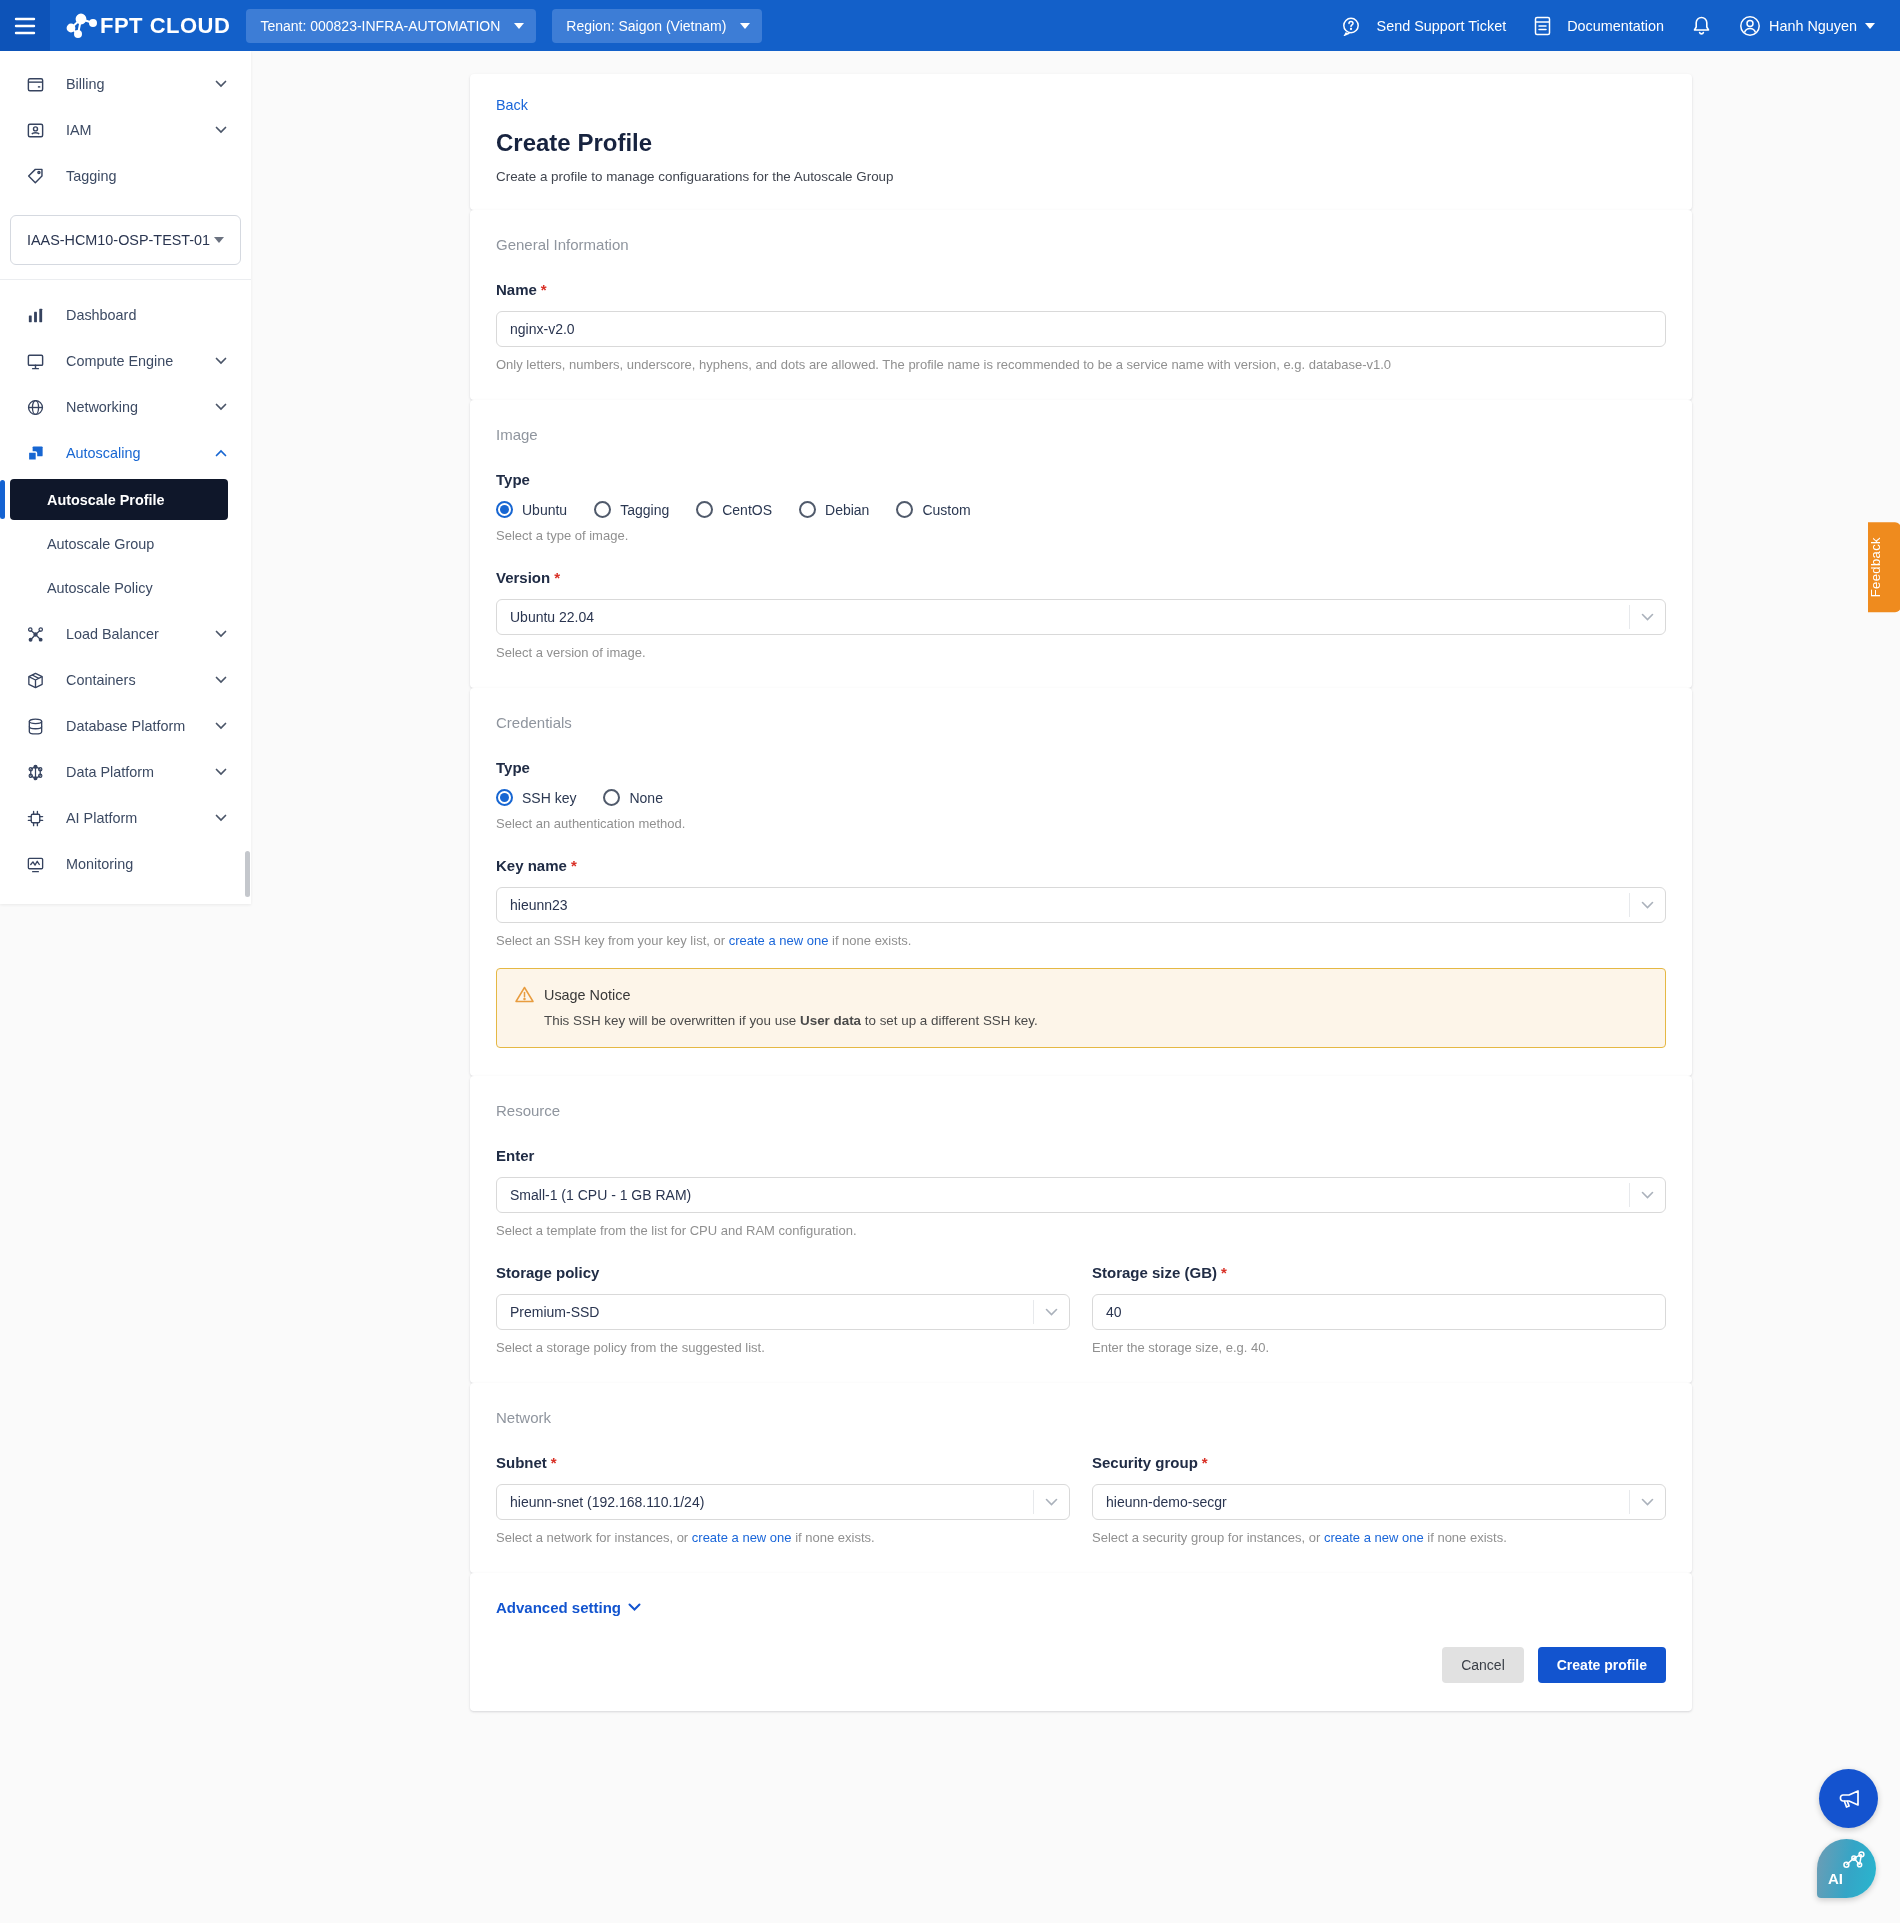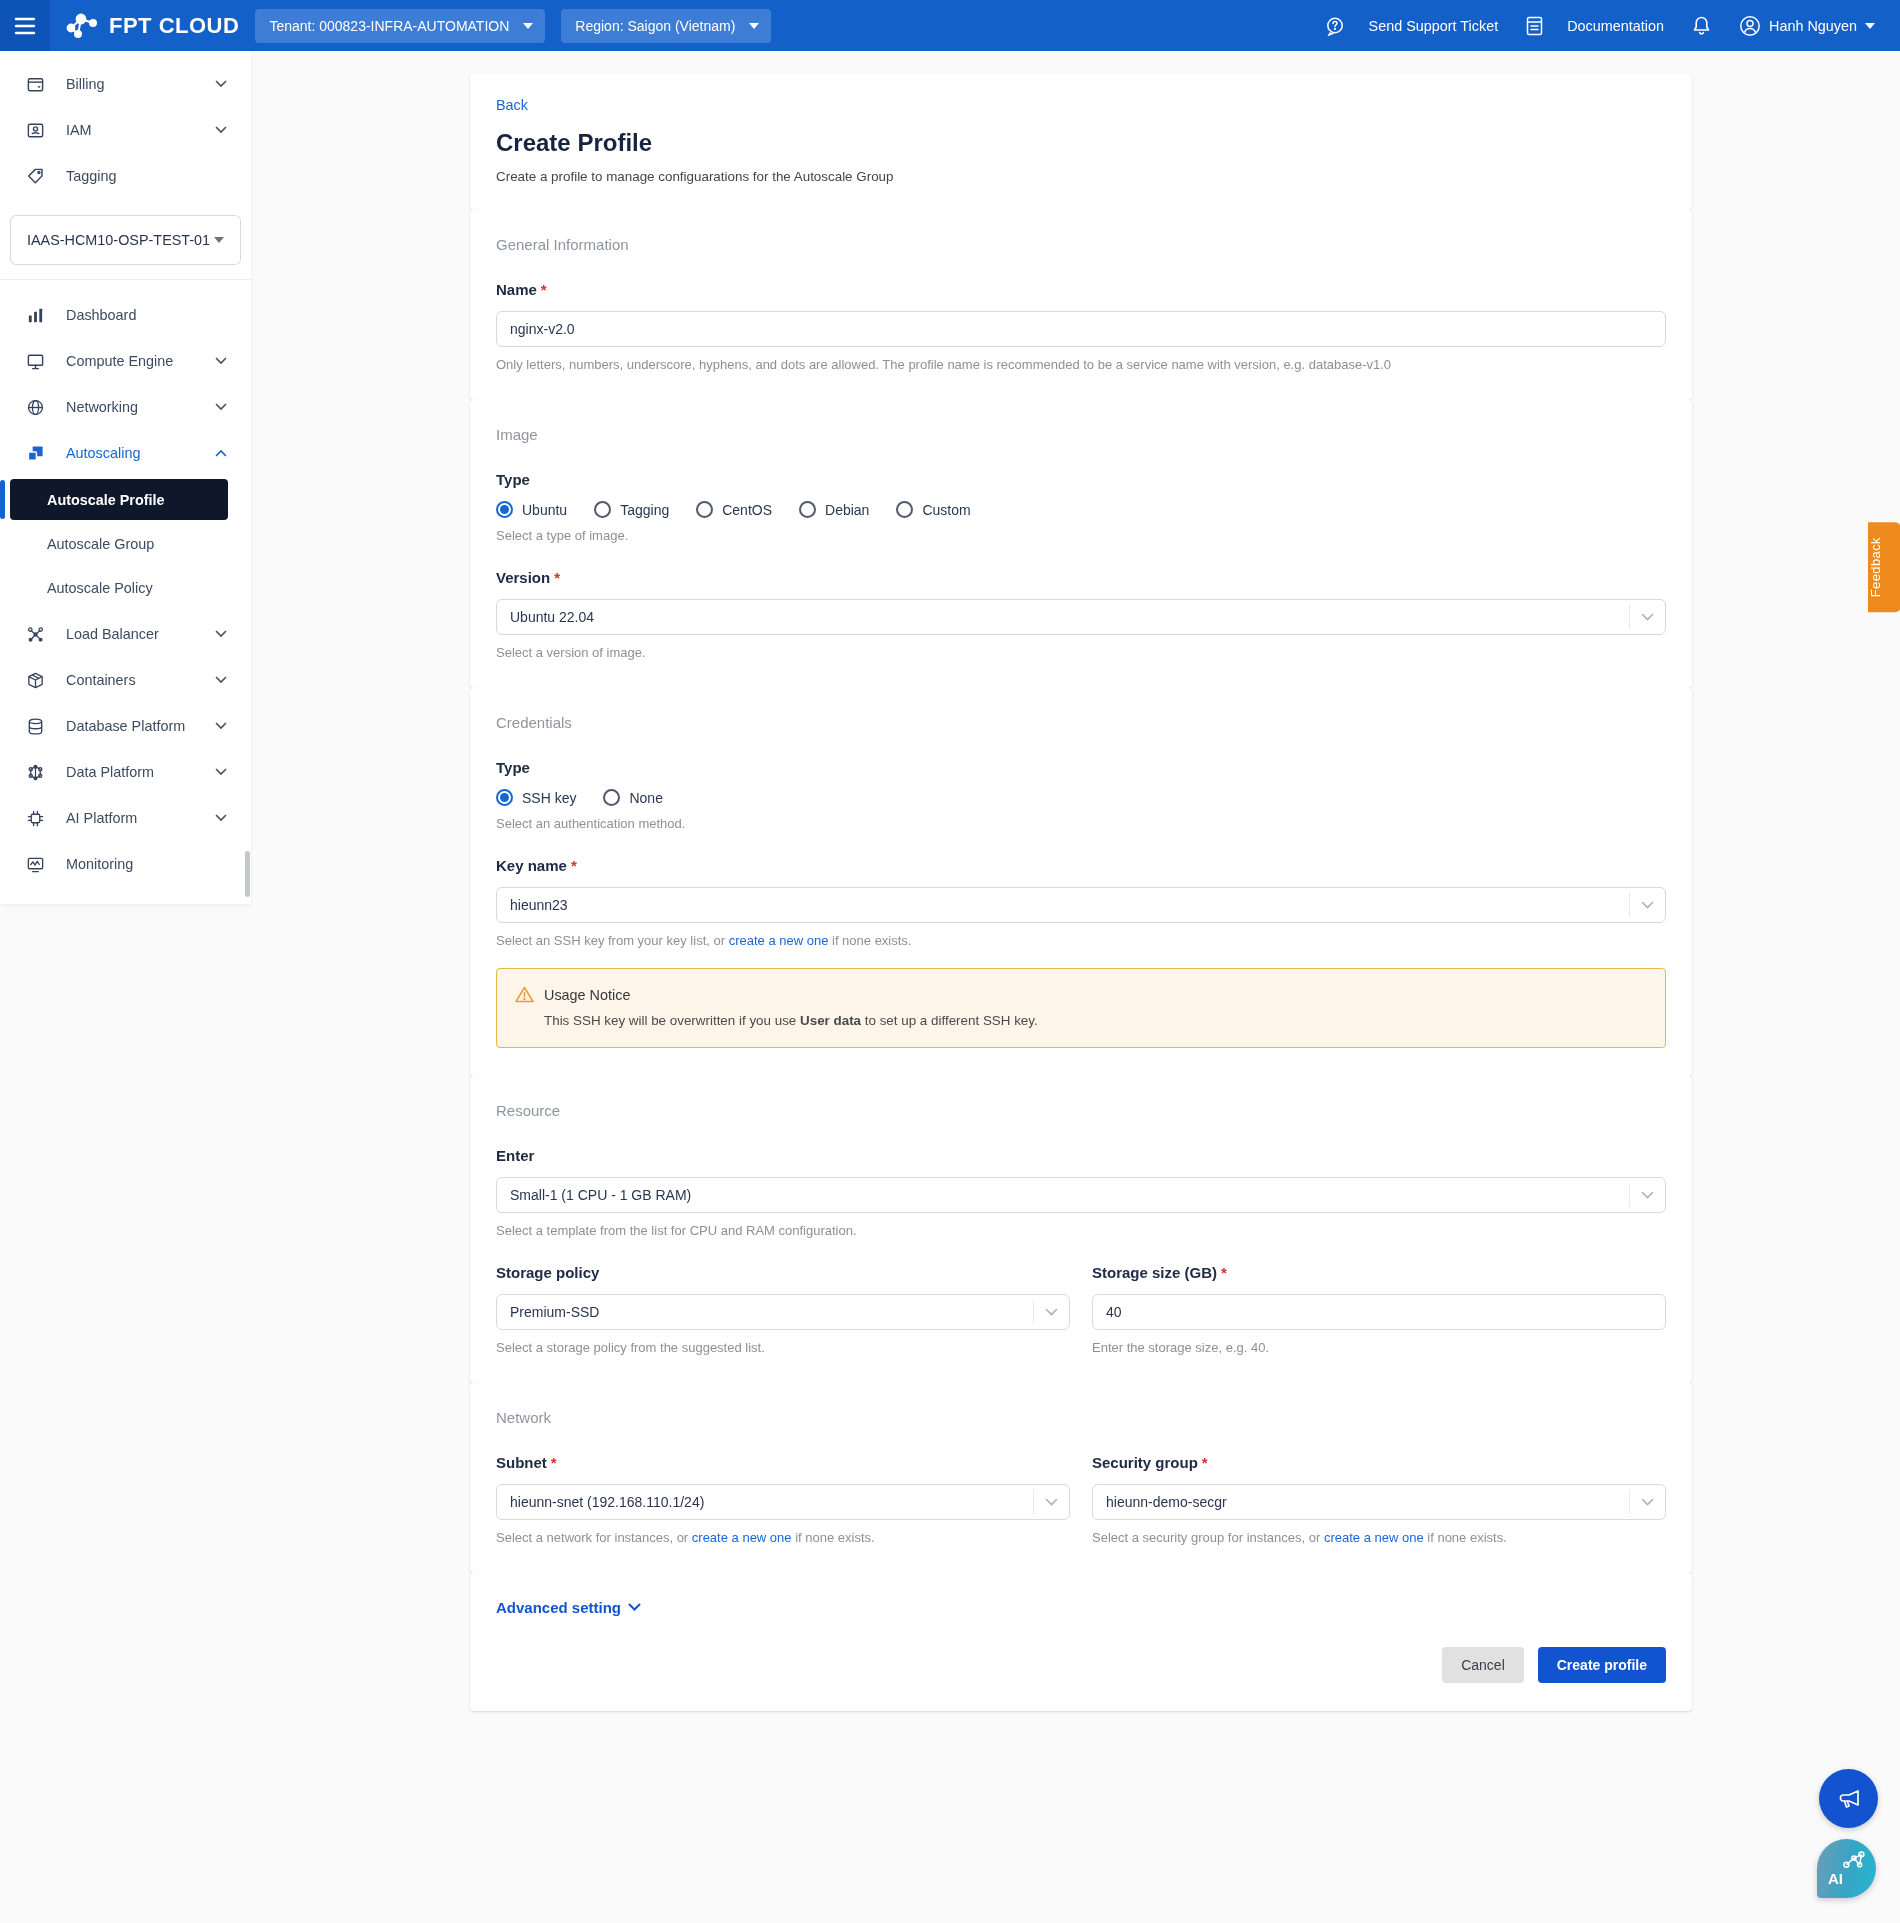--- a/index.html
+++ b/index.html
@@ -2,26 +2,26 @@
 <html><head>
 <meta charset="utf-8">
 <style>
   * { margin:0; padding:0; box-sizing:border-box; }
   html,body { width:1901px; height:1924px; overflow:hidden; }
   body { font-family:"Liberation Sans", sans-serif; background:#fafafa; position:relative; color:#202c45; }
 
   
   .navbar { position:absolute; top:0; left:0; right:0; height:51px; background:#1360c9; display:flex; align-items:center; z-index:20; }
   .nav-burger { width:50px; height:51px; background:#0d53b8; display:flex; align-items:center; justify-content:center; cursor:pointer; flex:none; }
-  .nav-logo { display:flex; align-items:center; gap:9px; margin-left:14px; flex:none; }
+  .nav-logo { display:flex; align-items:center; margin-left:14px; flex:none; }
   .nav-logo-text { color:#fff; font-size:22px; font-weight:700; letter-spacing:0.5px; white-space:nowrap; }
   .nav-pill { height:34px; background:#3d7dd6; border-radius:4px; color:#fff; font-size:14px; display:flex; align-items:center; gap:14px; padding:0 12px 0 14px; margin-left:16px; cursor:pointer; white-space:nowrap; }
   .caret { width:0; height:0; border-left:5px solid transparent; border-right:5px solid transparent; border-top:6px solid #fff; }
   .nav-right { margin-left:auto; display:flex; align-items:center; gap:28px; padding-right:26px; color:#fff; font-size:14.4px; }
-  .nav-link { display:flex; align-items:center; gap:24px; cursor:pointer; white-space:nowrap; }
+  .nav-link { display:flex; align-items:center; gap:16px; cursor:pointer; white-space:nowrap; }
   .nav-bell { cursor:pointer; display:flex; }
   .nav-user { display:flex; align-items:center; gap:8px; cursor:pointer; }
 
   
   .sidebar { position:absolute; top:51px; left:0; width:251px; height:853px; background:#fff; box-shadow:0 1px 3px rgba(0,0,0,.07); padding-top:10px; z-index:10; }
   .side-item { height:46px; display:flex; align-items:center; padding:0 24px 0 25px; cursor:pointer; color:#3c4a63; font-size:14.4px; }
   .side-item .sicon { width:20px; height:20px; display:flex; align-items:center; justify-content:center; color:#36435f; flex:none; }
   .side-item .slabel { margin-left:21px; }
   .side-item .schev { margin-left:auto; display:flex; color:#4a5568; }
   .side-item.blue { color:#1766d2; }

